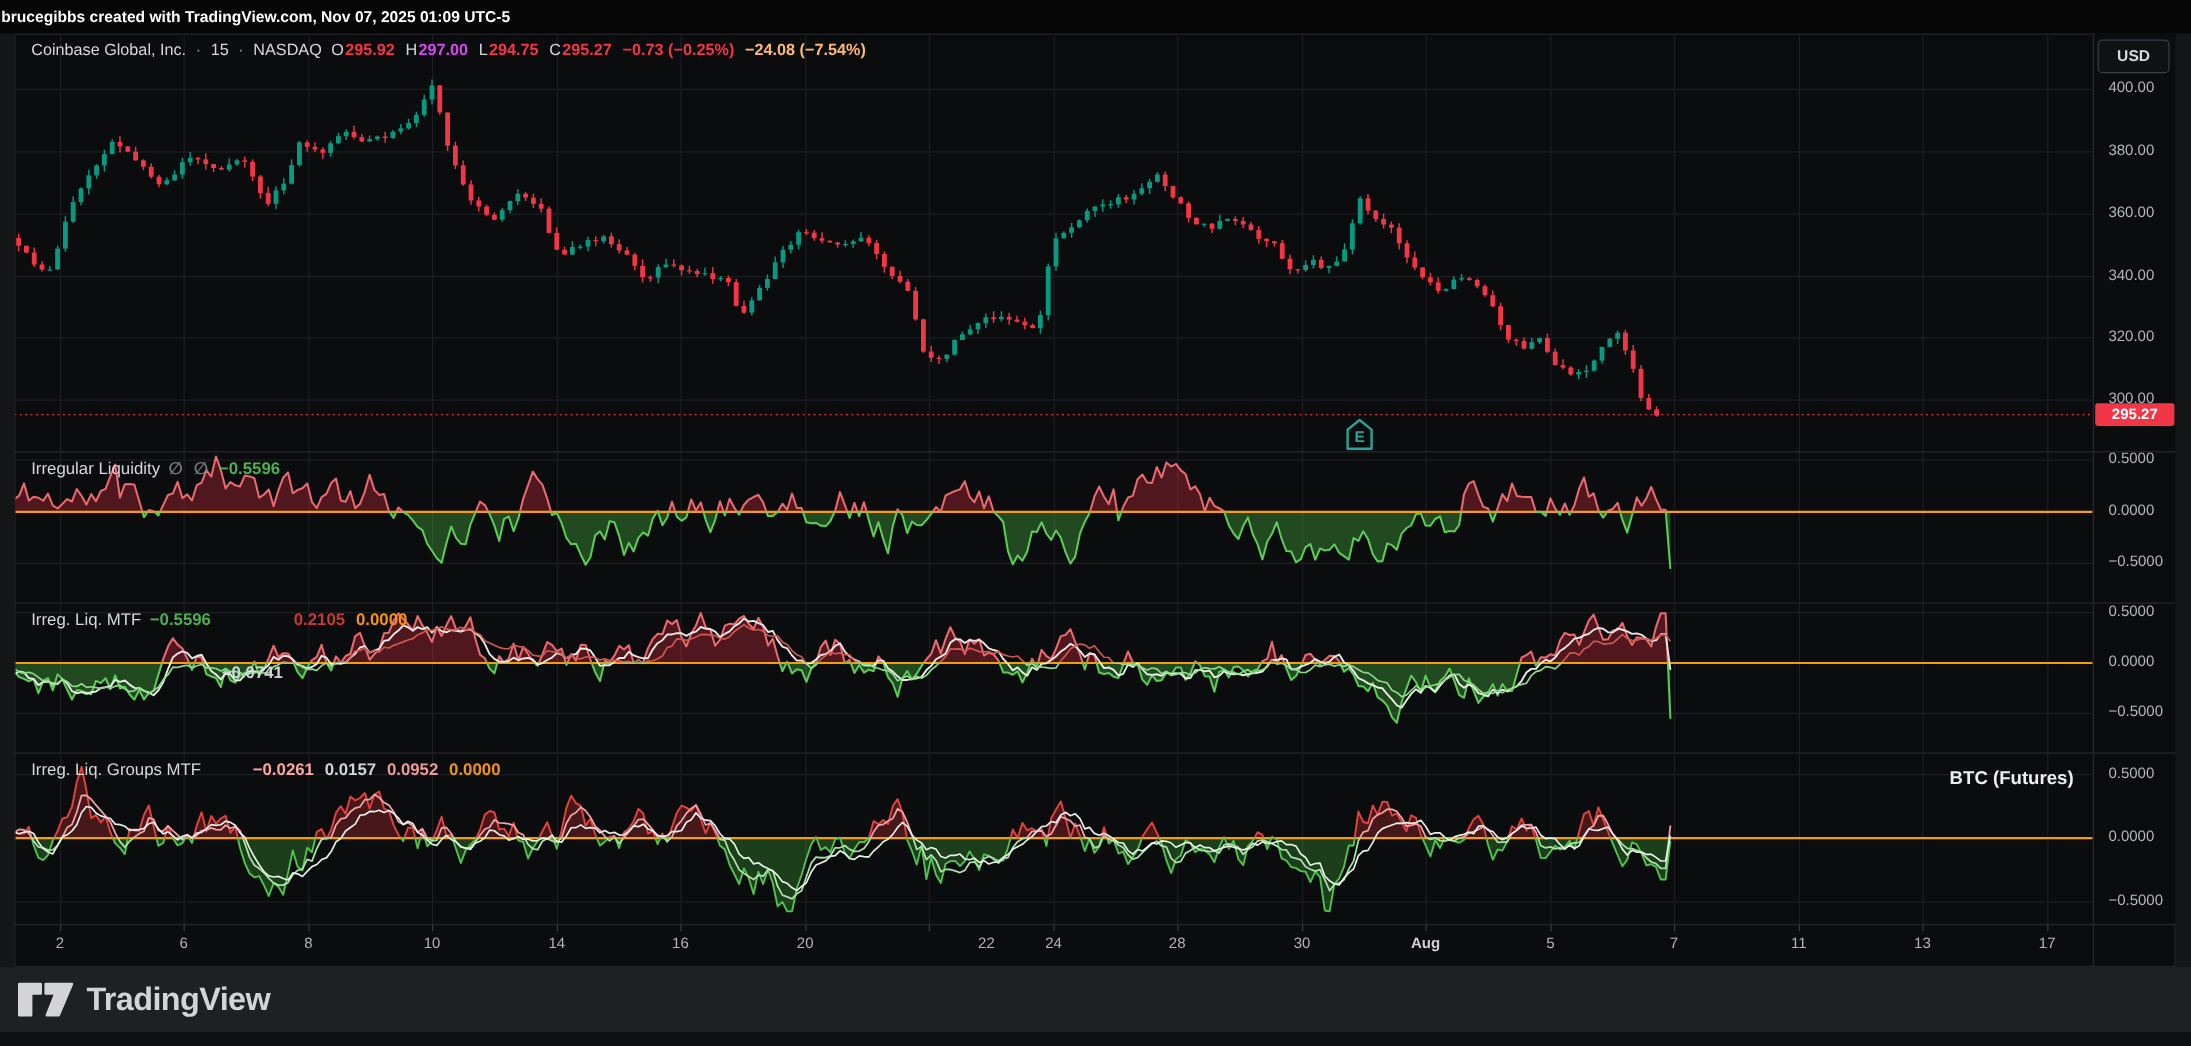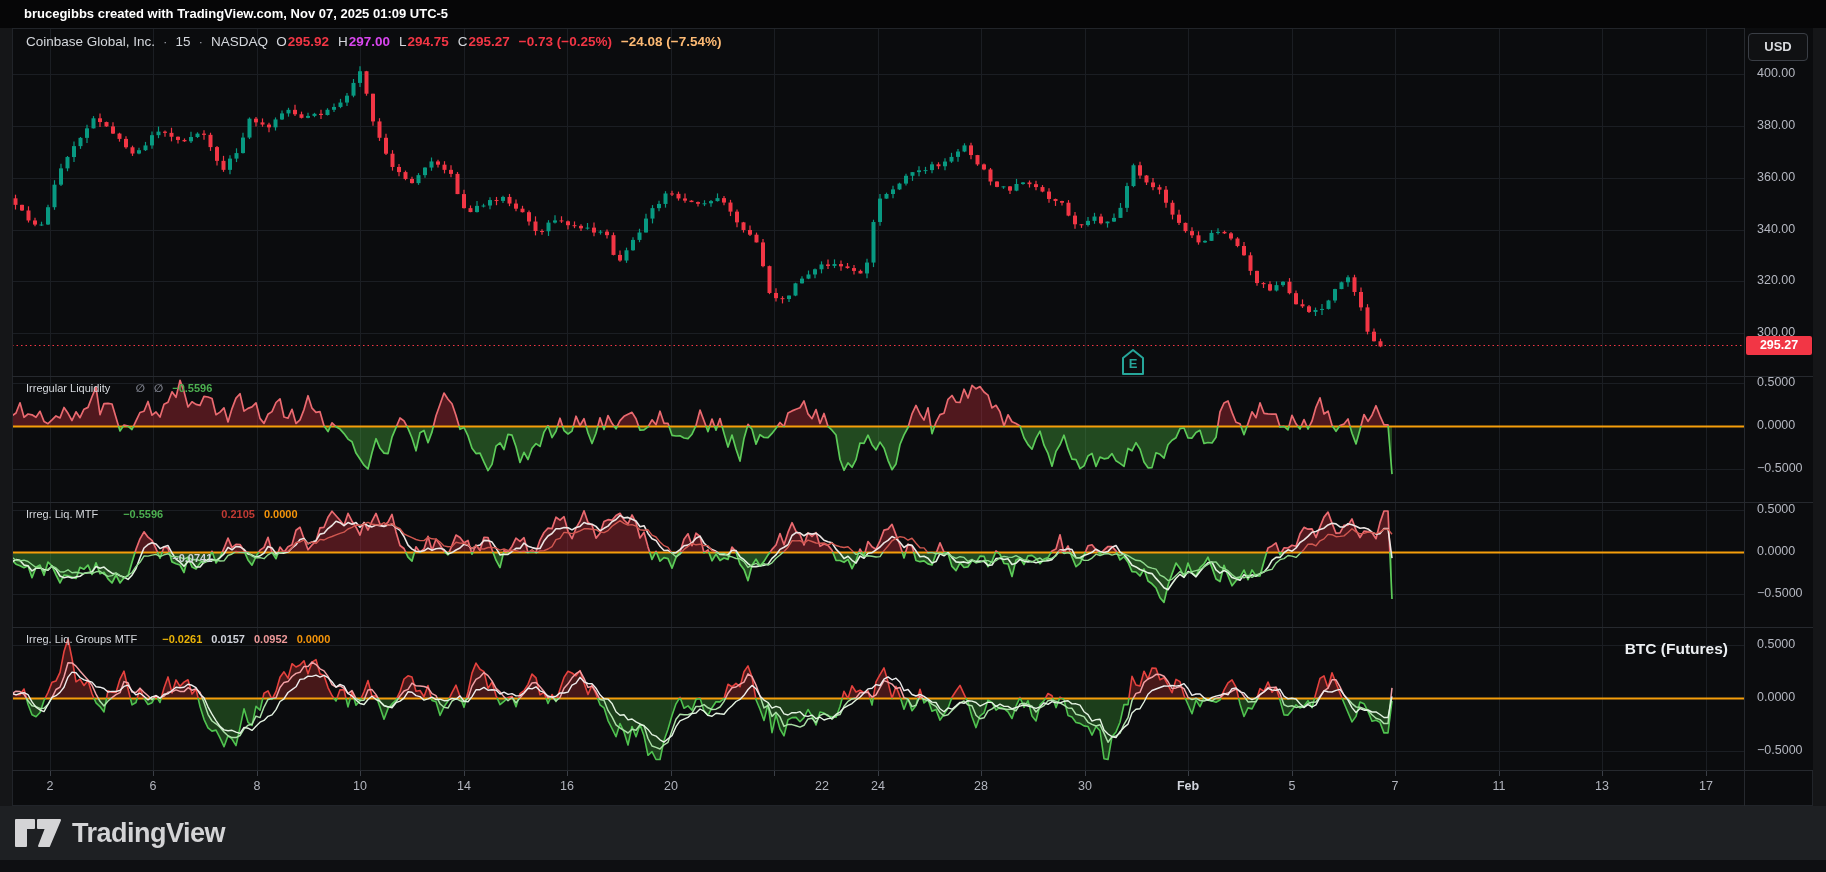--- a/index.html
+++ b/index.html
@@ -5,21 +5,21 @@
   html,body{margin:0;padding:0}
   body{
     width:1826px;height:872px;position:relative;overflow:hidden;
     background:#151618;
     font-family:"Liberation Sans","DejaVu Sans",sans-serif;
     -webkit-font-smoothing:antialiased;
   }
   .attribution{
     position:absolute;left:0;top:0;width:1826px;height:28px;background:#060607;
     color:#ffffff;font-size:13px;font-weight:700;line-height:28px;
-    padding-left:24px;box-sizing:border-box;white-space:nowrap;
+    padding-left:1px;box-sizing:border-box;white-space:nowrap;
   }
   #widget{position:absolute;left:12px;top:28px;width:1801px;height:778px;background:#0b0c0e;}
   #widget .frame{position:absolute;left:0;top:0;width:1801px;height:778px;border:1px solid #212429;box-sizing:border-box;pointer-events:none}
   .pane{position:absolute;left:0;width:1732px;overflow:hidden}
   .pane svg{display:block}
   .sep{position:absolute;left:0;width:1801px;height:1px;background:#26292e;z-index:6}
   .vsep{position:absolute;left:1732px;top:0;width:1px;height:778px;background:#26292e;z-index:6}
   .axiscol{position:absolute;left:1733px;top:0;width:68px;height:742px;background:#0b0c0e;z-index:5}
   .axis-label{position:absolute;left:12px;color:#b4b7c0;font-size:12.5px;white-space:nowrap}
   .usd-btn{
@@ -31,21 +31,21 @@
     color:#fff;font-size:12.5px;font-weight:700;text-align:center;line-height:19px;
   }
   .legend{
     position:absolute;top:6px;left:14px;z-index:8;display:flex;gap:8px;align-items:baseline;
     font-size:13.5px;color:#d5d8dd;white-space:nowrap;
   }
   .legend .ttl{font-weight:500}
   .legend .sepdot{color:#9a9da6}
   .legend .olabel{color:#d5d8dd;margin-right:1px}
   .legend .oval{font-weight:600}
-  .pane-legend{font-size:11px;gap:25px}
+  .pane-legend{font-size:14px;gap:7px}
   .pane-legend .val{font-weight:600}
   .timescale{position:absolute;left:0;top:742px;width:1732px;height:36px;background:#0b0c0e}
   .time-label{position:absolute;top:9px;transform:translateX(-50%);color:#b2b5be;font-size:12.5px;white-space:nowrap}
   .time-tick{position:absolute;top:0;width:1px;height:6px;background:#3a3e46}
   .btc-label{position:absolute;right:16px;top:13px;z-index:8;color:#eceff2;font-size:15.5px;font-weight:700}
   .footer{
     position:absolute;left:0;top:806px;width:1826px;height:54px;background:#1e2023;
     display:flex;align-items:center;padding-left:14px;box-sizing:border-box;
   }
   .footer .brand{color:#d4d4d6;font-size:27px;font-weight:700;letter-spacing:-0.5px;margin-left:10px}
@@ -622,21 +622,21 @@
         <polyline points="0,59.8 4,57.6 8,58.4 12,63.1 16,63.8 20,68.9 24,66.3 28,66.1 32,67.6 36,68.1 40,64.0 44,67.4 48,74.0 52,75.7 56,74.8 60,76.1 64,74.9 68,74.3 72,71.3 76,70.7 80,69.8 84,64.6 88,66.2 92,65.1 96,68.5 100,71.2 104,71.5 108,73.7 112,75.1 116,77.4 120,73.2 124,66.5 128,55.7 132,46.0 136,42.6 140,40.8 144,42.0 148,46.6 152,44.7 156,43.6 160,51.0 164,57.1 168,60.1 172,64.2 176,59.4 180,59.9 184,64.9 188,65.0 192,60.2 196,57.5 200,57.3 204,58.6 208,55.6 212,51.9 216,45.4 220,47.8 224,44.5 228,44.9 232,47.4 236,51.9 240,53.1 244,55.2 248,53.8 252,51.2 256,44.5 260,46.1 264,51.4 268,50.8 272,51.1 276,50.0 280,45.9 284,42.8 288,37.6 292,36.4 296,41.8 300,40.1 304,38.7 308,32.1 312,31.3 316,26.6 320,23.5 324,19.2 328,20.7 332,23.7 336,20.6 340,22.3 344,20.6 348,25.1 352,21.0 356,23.9 360,24.9 364,23.0 368,23.6 372,24.4 376,23.0 380,22.4 384,25.6 388,28.4 392,34.5 396,43.1 400,47.1 404,49.3 408,49.6 412,48.8 416,46.1 420,48.2 424,46.7 428,46.3 432,47.6 436,51.9 440,50.6 444,48.0 448,46.0 452,42.2 456,43.4 460,46.6 464,44.0 468,43.0 472,38.4 476,38.6 480,40.1 484,46.0 488,52.9 492,52.3 496,52.4 500,49.5 504,46.4 508,46.4 512,41.1 516,44.2 520,45.6 524,46.6 528,46.5 532,39.1 536,34.0 540,31.5 544,26.8 548,26.7 552,25.6 556,25.7 560,27.9 564,25.5 568,24.4 572,20.5 576,21.9 580,22.2 584,24.4 588,28.9 592,26.3 596,24.1 600,19.7 604,17.5 608,13.4 612,15.9 616,15.4 620,17.2 624,19.0 628,24.7 632,23.7 636,31.4 640,36.8 644,38.4 648,44.2 652,48.5 656,48.3 660,50.9 664,50.6 668,47.6 672,43.8 676,43.1 680,40.7 684,36.2 688,34.1 692,41.0 696,45.0 700,47.6 704,49.3 708,52.5 712,52.6 716,52.6 720,48.4 724,48.5 728,54.8 732,57.7 736,61.6 740,64.6 744,64.6 748,63.9 752,63.3 756,62.1 760,56.4 764,52.9 768,47.4 772,45.2 776,42.7 780,33.5 784,30.6 788,30.8 792,33.8 796,31.3 800,32.1 804,31.2 808,34.1 812,38.3 816,39.7 820,40.8 824,47.1 828,51.3 832,56.6 836,54.2 840,58.3 844,61.1 848,54.0 852,56.2 856,51.2 860,50.7 864,47.9 868,45.0 872,40.9 876,38.3 880,34.5 884,36.6 888,40.4 892,45.5 896,42.6 900,43.2 904,49.0 908,54.8 912,54.2 916,56.2 920,60.9 924,59.6 928,51.7 932,53.8 936,50.6 940,55.6 944,59.9 948,60.4 952,59.9 956,61.1 960,58.2 964,59.6 968,59.1 972,59.5 976,63.4 980,63.0 984,56.6 988,56.2 992,57.5 996,56.8 1000,62.5 1004,61.2 1008,57.4 1012,59.1 1016,59.9 1020,59.5 1024,60.7 1028,59.8 1032,59.0 1036,58.6 1040,57.6 1044,52.9 1048,47.9 1052,48.0 1056,46.8 1060,47.5 1064,55.6 1068,55.7 1072,53.5 1076,52.0 1080,50.3 1084,47.2 1088,49.4 1092,50.5 1096,49.4 1100,45.3 1104,43.5 1108,49.9 1112,52.5 1116,57.3 1120,63.2 1124,64.9 1128,67.5 1132,68.9 1136,70.9 1140,71.6 1144,76.4 1148,80.8 1152,85.7 1156,87.7 1160,81.8 1164,76.2 1168,72.3 1172,75.3 1176,69.6 1180,71.3 1184,74.8 1188,69.4 1192,64.8 1196,60.8 1200,60.1 1204,67.9 1208,71.1 1212,68.5 1216,70.4 1220,75.6 1224,76.8 1228,78.3 1232,72.6 1236,75.7 1240,72.8 1244,74.2 1248,71.6 1252,70.0 1256,65.3 1260,58.4 1264,55.4 1268,55.4 1272,50.7 1276,47.8 1280,49.2 1284,46.0 1288,40.5 1292,37.9 1296,34.4 1300,30.2 1304,29.5 1308,27.4 1312,26.2 1316,22.9 1320,21.3 1324,21.9 1328,24.9 1332,25.0 1336,21.7 1340,22.8 1344,24.2 1348,26.2 1352,25.8 1356,27.0 1360,30.1 1364,32.1 1368,31.6 1372,26.6 1376,26.6 1380,56.2" fill="none" stroke="#e2f2df" stroke-width="1.6" stroke-linejoin="round" clip-path="url(#cB1)"></polyline>
         <polyline points="0,55.3 4,58.2 8,58.9 12,58.2 16,59.5 20,62.5 24,65.5 28,65.2 32,69.3 36,67.1 40,64.2 44,66.0 48,69.7 52,70.0 56,67.8 60,70.8 64,70.3 68,71.0 72,71.7 76,70.5 80,71.5 84,69.8 88,69.2 92,72.1 96,74.4 100,73.6 104,70.9 108,73.5 112,76.0 116,73.4 120,70.5 124,64.4 128,60.3 132,54.0 136,54.1 140,53.1 144,52.4 148,54.6 152,52.8 156,51.8 160,54.6 164,54.6 168,55.1 172,57.1 176,55.2 180,57.7 184,57.5 188,58.5 192,60.8 196,59.0 200,58.7 204,57.8 208,59.0 212,58.8 216,53.5 220,52.0 224,49.4 228,50.2 232,50.5 236,50.0 240,54.1 244,55.8 248,55.6 252,56.7 256,52.8 260,50.4 264,53.3 268,50.5 272,49.6 276,49.3 280,45.5 284,40.5 288,40.0 292,37.9 296,41.8 300,39.9 304,41.4 308,37.4 312,38.0 316,35.8 320,34.5 324,32.9 328,31.3 332,30.2 336,27.0 340,25.4 344,23.0 348,23.3 352,21.9 356,20.3 360,22.3 364,22.7 368,23.0 372,20.6 376,23.3 380,21.6 384,25.0 388,26.7 392,31.9 396,33.8 400,35.7 404,37.5 408,38.6 412,38.6 416,35.3 420,36.8 424,37.1 428,40.0 432,43.9 436,44.7 440,44.6 444,40.3 448,41.1 452,41.3 456,42.9 460,46.5 464,43.8 468,46.7 472,47.0 476,45.5 480,45.4 484,46.0 488,48.1 492,47.0 496,48.5 500,48.3 504,48.7 508,49.8 512,49.2 516,50.5 520,47.6 524,50.8 528,48.9 532,48.6 536,47.0 540,44.7 544,37.6 548,36.4 552,30.4 556,30.8 560,31.6 564,30.5 568,28.8 572,26.8 576,26.7 580,27.3 584,27.7 588,30.1 592,30.6 596,28.6 600,24.2 604,21.4 608,18.6 612,21.4 616,23.1 620,22.6 624,24.1 628,27.7 632,28.2 636,27.8 640,33.1 644,35.0 648,40.1 652,43.7 656,45.3 660,51.3 664,54.8 668,52.2 672,47.4 676,44.4 680,41.5 684,42.8 688,42.2 692,43.6 696,43.6 700,48.7 704,50.2 708,51.7 712,51.4 716,54.0 720,54.9 724,56.5 728,56.9 732,59.7 736,65.4 740,63.2 744,61.3 748,64.3 752,61.6 756,63.2 760,60.8 764,56.2 768,53.0 772,49.4 776,45.2 780,38.8 784,38.9 788,38.7 792,41.1 796,38.1 800,39.5 804,41.0 808,41.2 812,41.0 816,42.9 820,41.0 824,43.5 828,44.7 832,45.5 836,44.7 840,48.6 844,52.4 848,51.1 852,54.4 856,53.8 860,54.3 864,55.0 868,54.6 872,48.6 876,44.0 880,38.8 884,36.4 888,34.7 892,35.4 896,38.2 900,36.2 904,41.2 908,45.7 912,45.9 916,50.7 920,50.4 924,51.8 928,51.2 932,52.0 936,52.0 940,54.4 944,56.4 948,54.7 952,55.4 956,59.4 960,57.4 964,60.8 968,60.1 972,58.4 976,58.6 980,60.4 984,58.6 988,55.7 992,54.4 996,55.1 1000,55.4 1004,53.6 1008,55.7 1012,58.0 1016,58.1 1020,60.0 1024,57.6 1028,56.0 1032,59.1 1036,57.0 1040,56.2 1044,53.9 1048,48.3 1052,51.5 1056,50.6 1060,52.4 1064,56.0 1068,56.1 1072,58.4 1076,58.4 1080,56.1 1084,52.2 1088,53.5 1092,52.0 1096,51.5 1100,53.1 1104,51.9 1108,53.3 1112,52.0 1116,53.7 1120,56.1 1124,58.3 1128,58.7 1132,61.4 1136,65.0 1140,66.1 1144,67.1 1148,73.2 1152,75.0 1156,78.6 1160,77.3 1164,73.4 1168,69.6 1172,72.4 1176,70.8 1180,69.7 1184,68.6 1188,67.5 1192,65.0 1196,62.4 1200,60.1 1204,60.0 1208,64.8 1212,66.6 1216,68.7 1220,72.6 1224,75.7 1228,74.9 1232,75.9 1236,73.3 1240,75.4 1244,72.8 1248,71.9 1252,69.7 1256,68.3 1260,67.4 1264,61.1 1268,57.7 1272,56.6 1276,53.5 1280,54.1 1284,55.4 1288,51.6 1292,47.4 1296,42.3 1300,42.0 1304,43.8 1308,38.8 1312,36.9 1316,32.4 1320,32.7 1324,34.7 1328,34.4 1332,33.9 1336,30.5 1340,26.8 1344,29.9 1348,31.8 1352,31.4 1356,30.2 1360,30.4 1364,31.6 1368,30.1 1372,27.1 1376,27.1 1380,32.3" fill="none" stroke="#d05750" stroke-width="1.4" stroke-linejoin="round" clip-path="url(#cA1)"></polyline>
         <polyline points="0,55.3 4,58.2 8,58.9 12,58.2 16,59.5 20,62.5 24,65.5 28,65.2 32,69.3 36,67.1 40,64.2 44,66.0 48,69.7 52,70.0 56,67.8 60,70.8 64,70.3 68,71.0 72,71.7 76,70.5 80,71.5 84,69.8 88,69.2 92,72.1 96,74.4 100,73.6 104,70.9 108,73.5 112,76.0 116,73.4 120,70.5 124,64.4 128,60.3 132,54.0 136,54.1 140,53.1 144,52.4 148,54.6 152,52.8 156,51.8 160,54.6 164,54.6 168,55.1 172,57.1 176,55.2 180,57.7 184,57.5 188,58.5 192,60.8 196,59.0 200,58.7 204,57.8 208,59.0 212,58.8 216,53.5 220,52.0 224,49.4 228,50.2 232,50.5 236,50.0 240,54.1 244,55.8 248,55.6 252,56.7 256,52.8 260,50.4 264,53.3 268,50.5 272,49.6 276,49.3 280,45.5 284,40.5 288,40.0 292,37.9 296,41.8 300,39.9 304,41.4 308,37.4 312,38.0 316,35.8 320,34.5 324,32.9 328,31.3 332,30.2 336,27.0 340,25.4 344,23.0 348,23.3 352,21.9 356,20.3 360,22.3 364,22.7 368,23.0 372,20.6 376,23.3 380,21.6 384,25.0 388,26.7 392,31.9 396,33.8 400,35.7 404,37.5 408,38.6 412,38.6 416,35.3 420,36.8 424,37.1 428,40.0 432,43.9 436,44.7 440,44.6 444,40.3 448,41.1 452,41.3 456,42.9 460,46.5 464,43.8 468,46.7 472,47.0 476,45.5 480,45.4 484,46.0 488,48.1 492,47.0 496,48.5 500,48.3 504,48.7 508,49.8 512,49.2 516,50.5 520,47.6 524,50.8 528,48.9 532,48.6 536,47.0 540,44.7 544,37.6 548,36.4 552,30.4 556,30.8 560,31.6 564,30.5 568,28.8 572,26.8 576,26.7 580,27.3 584,27.7 588,30.1 592,30.6 596,28.6 600,24.2 604,21.4 608,18.6 612,21.4 616,23.1 620,22.6 624,24.1 628,27.7 632,28.2 636,27.8 640,33.1 644,35.0 648,40.1 652,43.7 656,45.3 660,51.3 664,54.8 668,52.2 672,47.4 676,44.4 680,41.5 684,42.8 688,42.2 692,43.6 696,43.6 700,48.7 704,50.2 708,51.7 712,51.4 716,54.0 720,54.9 724,56.5 728,56.9 732,59.7 736,65.4 740,63.2 744,61.3 748,64.3 752,61.6 756,63.2 760,60.8 764,56.2 768,53.0 772,49.4 776,45.2 780,38.8 784,38.9 788,38.7 792,41.1 796,38.1 800,39.5 804,41.0 808,41.2 812,41.0 816,42.9 820,41.0 824,43.5 828,44.7 832,45.5 836,44.7 840,48.6 844,52.4 848,51.1 852,54.4 856,53.8 860,54.3 864,55.0 868,54.6 872,48.6 876,44.0 880,38.8 884,36.4 888,34.7 892,35.4 896,38.2 900,36.2 904,41.2 908,45.7 912,45.9 916,50.7 920,50.4 924,51.8 928,51.2 932,52.0 936,52.0 940,54.4 944,56.4 948,54.7 952,55.4 956,59.4 960,57.4 964,60.8 968,60.1 972,58.4 976,58.6 980,60.4 984,58.6 988,55.7 992,54.4 996,55.1 1000,55.4 1004,53.6 1008,55.7 1012,58.0 1016,58.1 1020,60.0 1024,57.6 1028,56.0 1032,59.1 1036,57.0 1040,56.2 1044,53.9 1048,48.3 1052,51.5 1056,50.6 1060,52.4 1064,56.0 1068,56.1 1072,58.4 1076,58.4 1080,56.1 1084,52.2 1088,53.5 1092,52.0 1096,51.5 1100,53.1 1104,51.9 1108,53.3 1112,52.0 1116,53.7 1120,56.1 1124,58.3 1128,58.7 1132,61.4 1136,65.0 1140,66.1 1144,67.1 1148,73.2 1152,75.0 1156,78.6 1160,77.3 1164,73.4 1168,69.6 1172,72.4 1176,70.8 1180,69.7 1184,68.6 1188,67.5 1192,65.0 1196,62.4 1200,60.1 1204,60.0 1208,64.8 1212,66.6 1216,68.7 1220,72.6 1224,75.7 1228,74.9 1232,75.9 1236,73.3 1240,75.4 1244,72.8 1248,71.9 1252,69.7 1256,68.3 1260,67.4 1264,61.1 1268,57.7 1272,56.6 1276,53.5 1280,54.1 1284,55.4 1288,51.6 1292,47.4 1296,42.3 1300,42.0 1304,43.8 1308,38.8 1312,36.9 1316,32.4 1320,32.7 1324,34.7 1328,34.4 1332,33.9 1336,30.5 1340,26.8 1344,29.9 1348,31.8 1352,31.4 1356,30.2 1360,30.4 1364,31.6 1368,30.1 1372,27.1 1376,27.1 1380,32.3" fill="none" stroke="#8fd98c" stroke-width="1.4" stroke-linejoin="round" clip-path="url(#cB1)"></polyline>
       </svg>
     </div>
 
   <div class="pane" id="osc-pane-2" style="top:599px;height:143px">
     <div class="legend pane-legend">
       <span class="ttl">Irreg. Liq. Groups MTF</span>
       <span class="vals" style="display:flex;gap:9px">
-          <span class="val" style="color: #eab308;">−0.0261</span>
+          <span class="val" style="color: #fca5a5; margin-left: 36px;">−0.0261</span>
           <span class="val" style="color: rgb(209, 212, 220);">0.0157</span>
           <span class="val" style="color: rgb(239, 154, 154);">0.0952</span>
           <span class="val" style="color: rgb(245, 149, 10);">0.0000</span>
         </span>
     </div>
     <div class="btc-label">BTC (Futures)</div>
   <svg width="1732" height="143">
         <line x1="38.5" y1="0" x2="38.5" y2="143" stroke="#1b1e23" stroke-width="1"></line>
         <line x1="141.5" y1="0" x2="141.5" y2="143" stroke="#1b1e23" stroke-width="1"></line>
         <line x1="245.5" y1="0" x2="245.5" y2="143" stroke="#1b1e23" stroke-width="1"></line>
@@ -693,21 +693,21 @@
       <div class="time-label" style="left: 659px;">20</div>
       <div class="time-tick" style="left: 762px;"></div>
       <div class="time-label" style="left: 762px; margin-left: 48px;">22</div>
       <div class="time-tick" style="left: 866px;"></div>
       <div class="time-label" style="left: 866px;">24</div>
       <div class="time-tick" style="left: 969px;"></div>
       <div class="time-label" style="left: 969px;">28</div>
       <div class="time-tick" style="left: 1073px;"></div>
       <div class="time-label" style="left: 1073px;">30</div>
       <div class="time-tick" style="left: 1176px;"></div>
-      <div class="time-label" style="left: 1176px; font-weight: 600; color: rgb(209, 212, 220);">Feb</div>
+      <div class="time-label" style="left: 1176px; font-weight: 600; color: rgb(209, 212, 220);">Aug</div>
       <div class="time-tick" style="left: 1280px;"></div>
       <div class="time-label" style="left: 1280px;">5</div>
       <div class="time-tick" style="left: 1383px;"></div>
       <div class="time-label" style="left: 1383px;">7</div>
       <div class="time-tick" style="left: 1487px;"></div>
       <div class="time-label" style="left: 1487px;">11</div>
       <div class="time-tick" style="left: 1590px;"></div>
       <div class="time-label" style="left: 1590px;">13</div>
       <div class="time-tick" style="left: 1694px;"></div>
       <div class="time-label" style="left: 1694px;">17</div>

